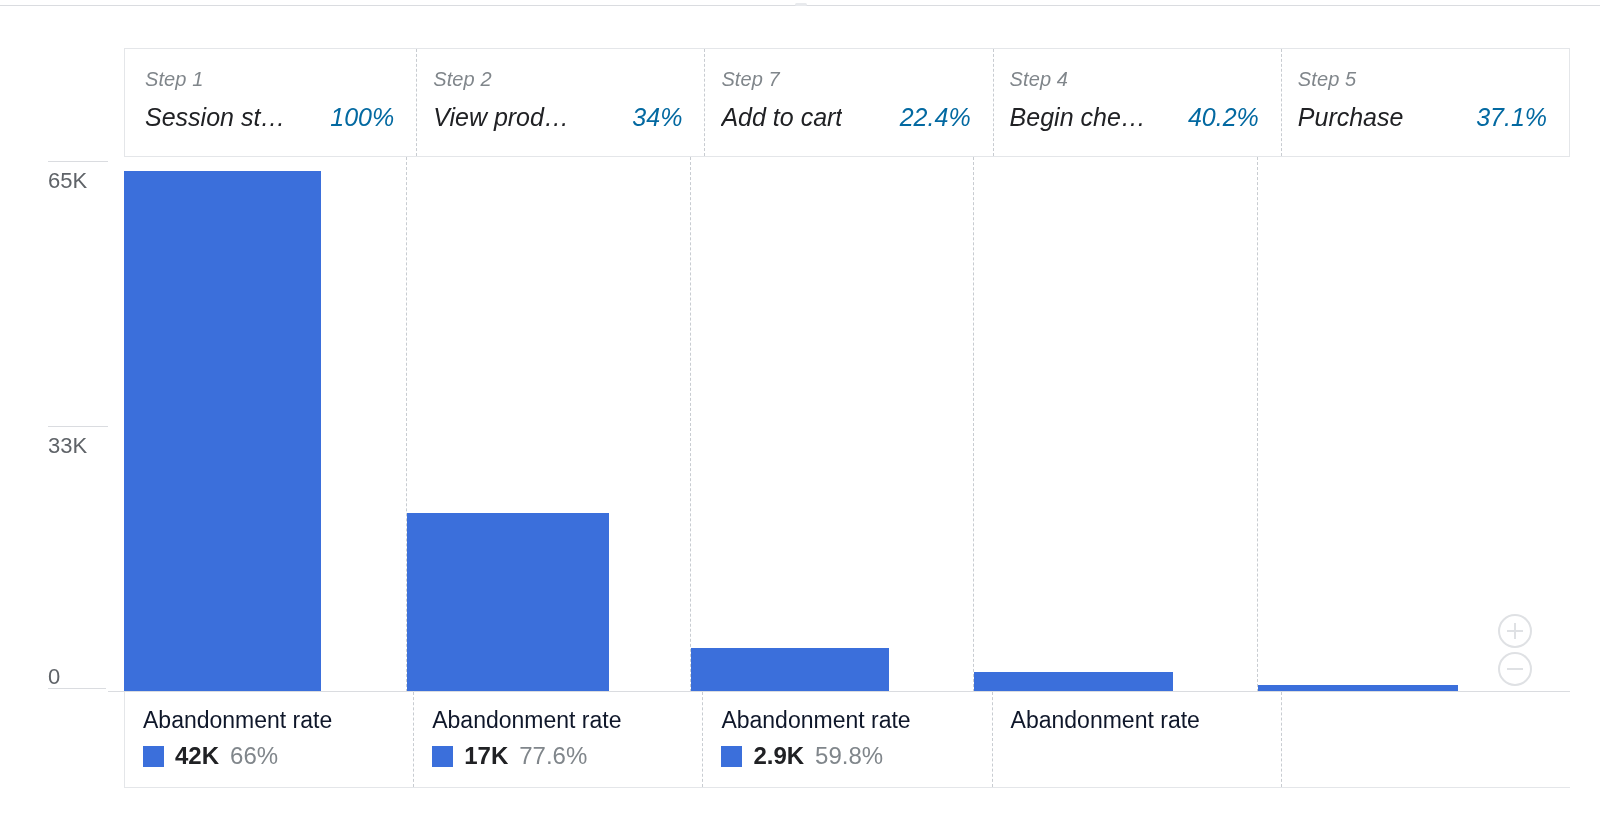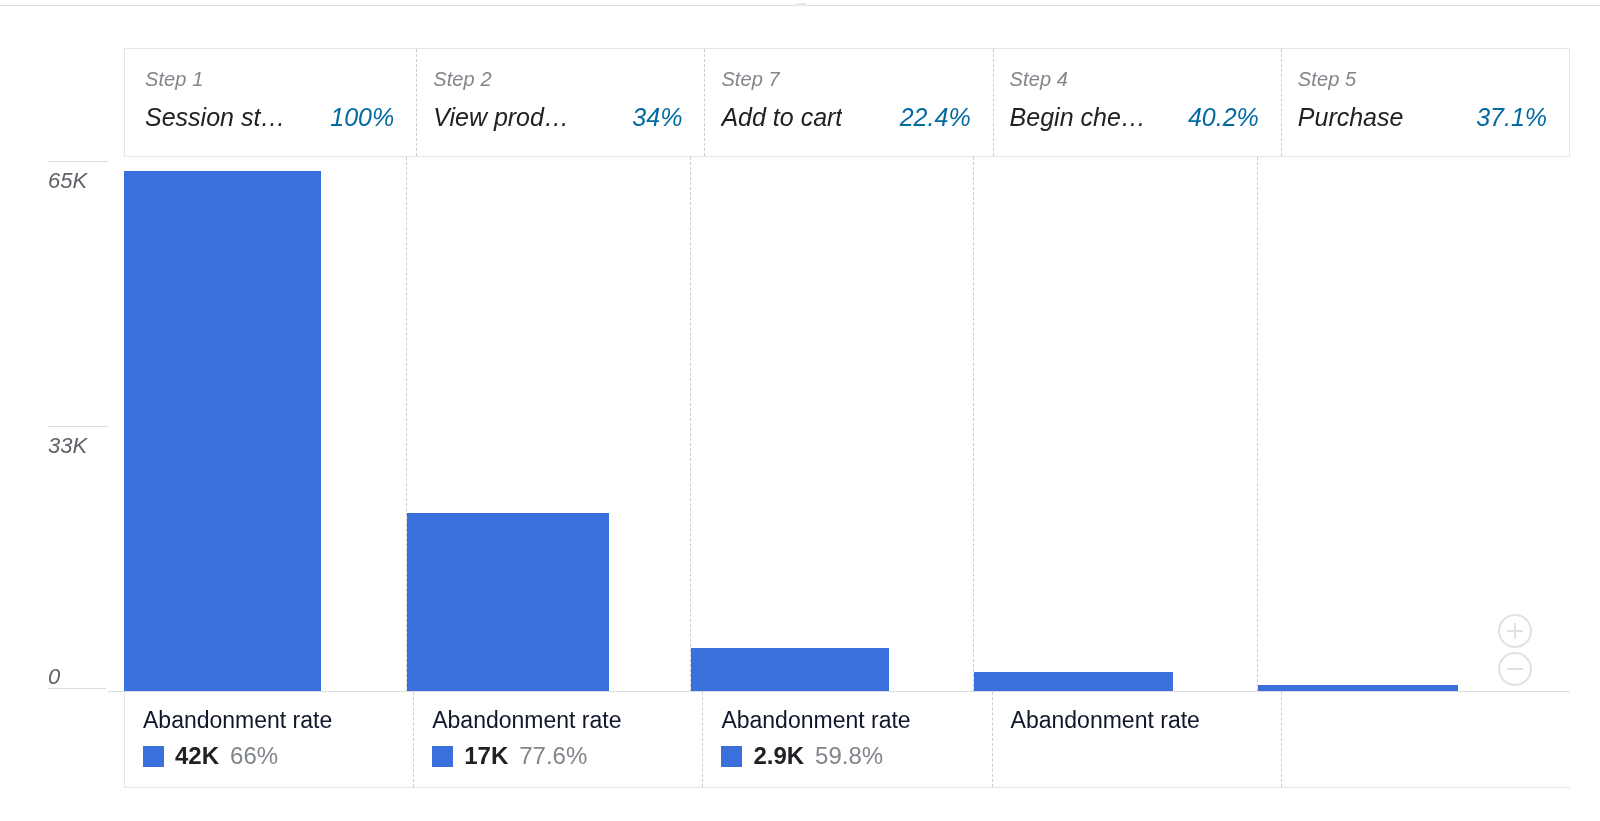--- a/index.html
+++ b/index.html
@@ -118,21 +118,20 @@
     background: #dadce0;
   }
 
   
   .yaxis {
     position: absolute;
     left: 0;
     top: 157px;
     width: 100px;
     height: 540px;
-    font-style: italic;
   }
   .ytick {
     position: absolute;
     left: 0;
     width: 124px;
   }
   .ytick .rule {
     position: absolute;
     left: 48px;
     top: 0;

